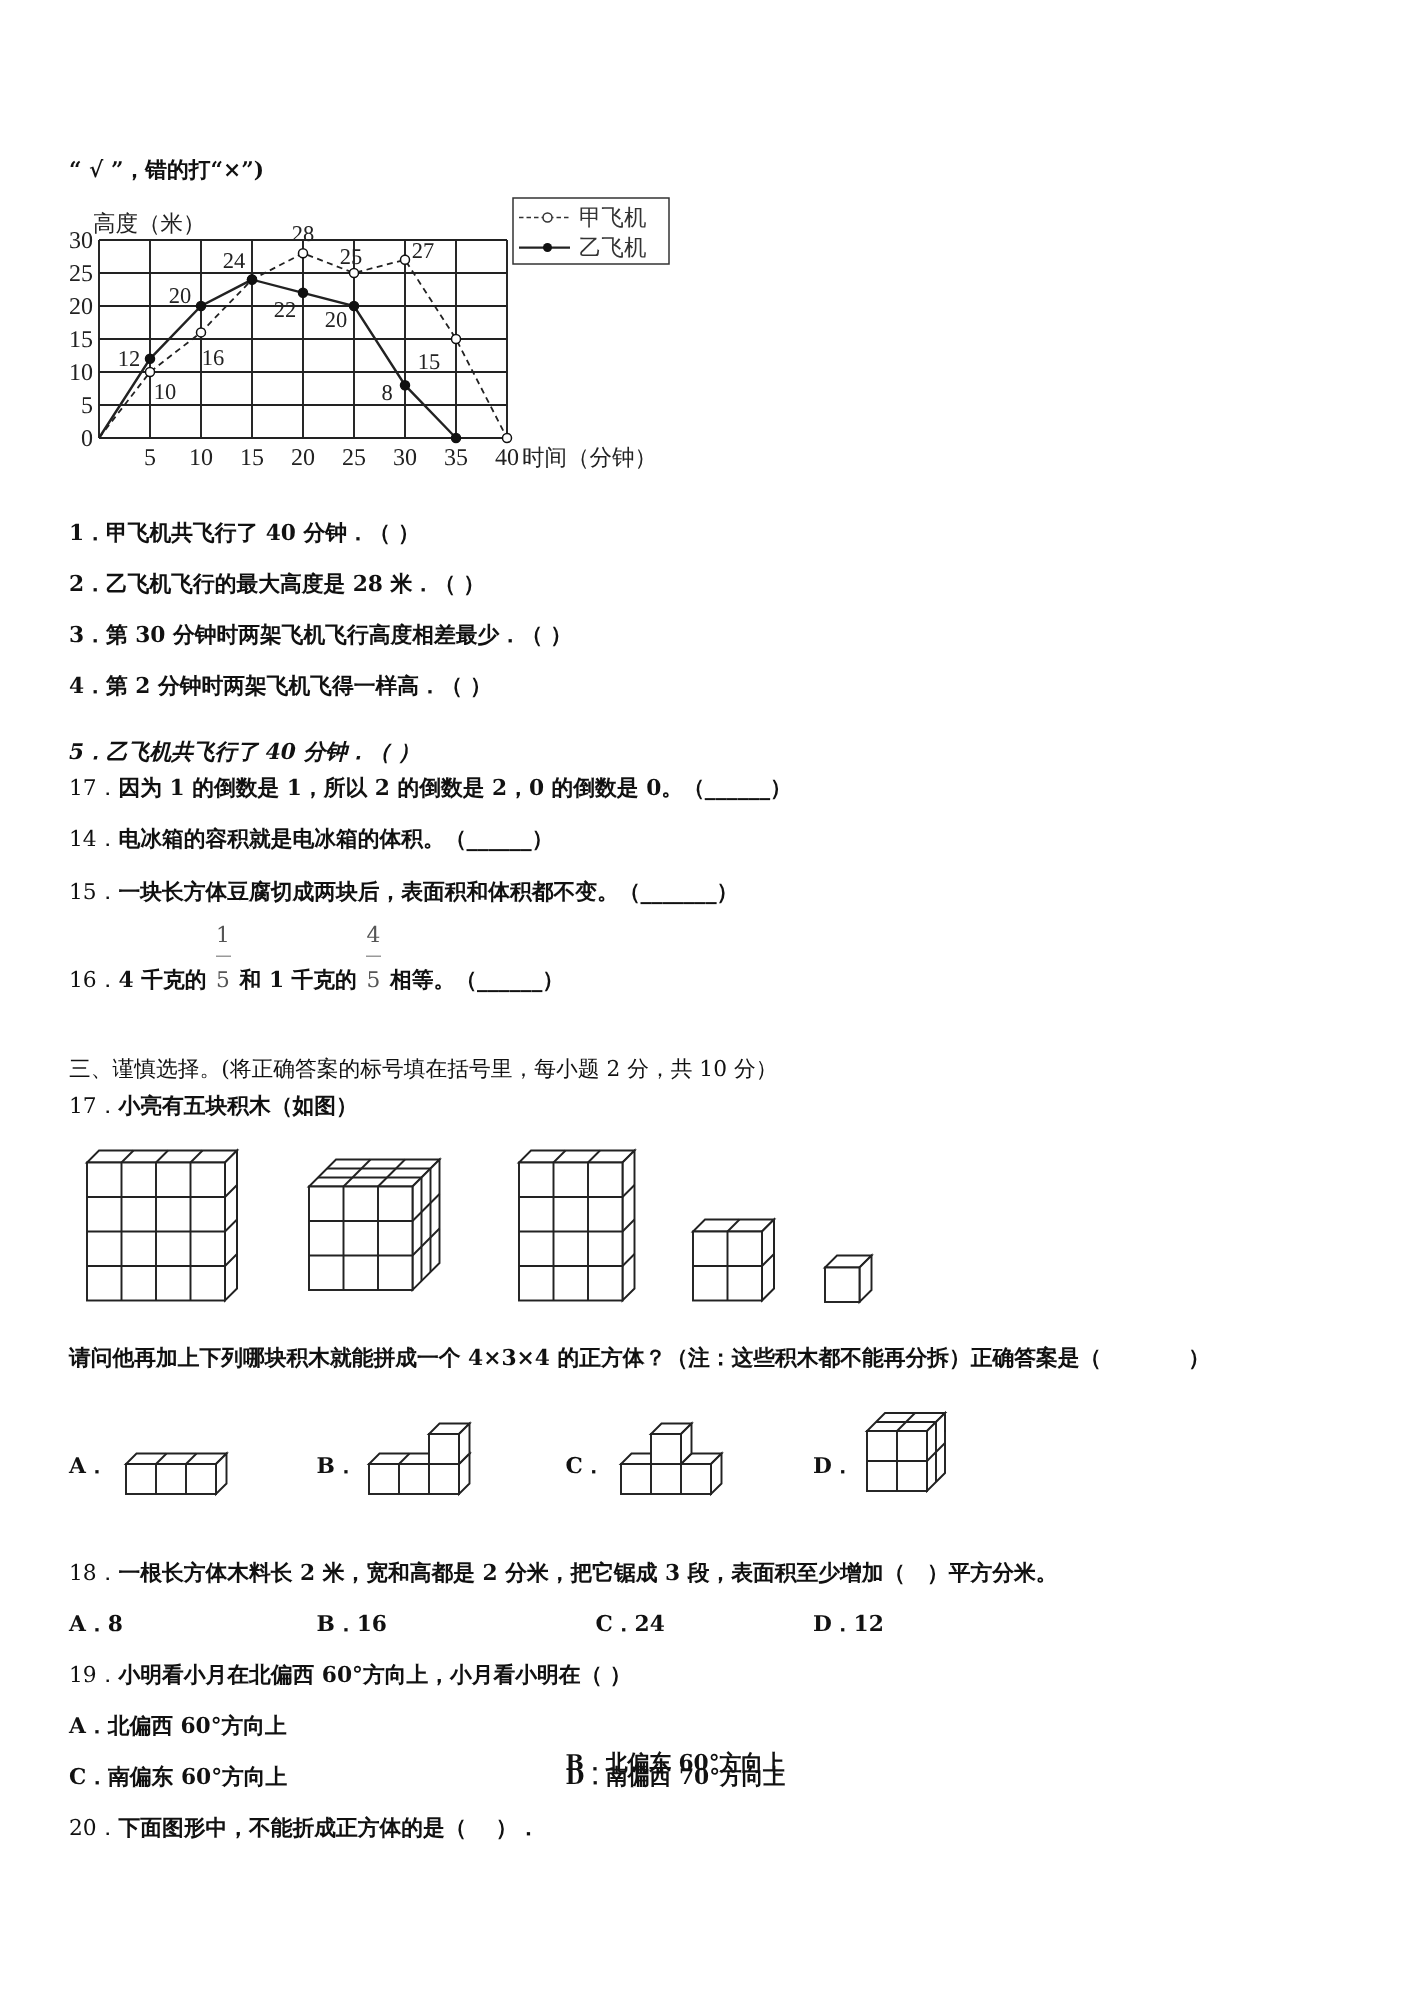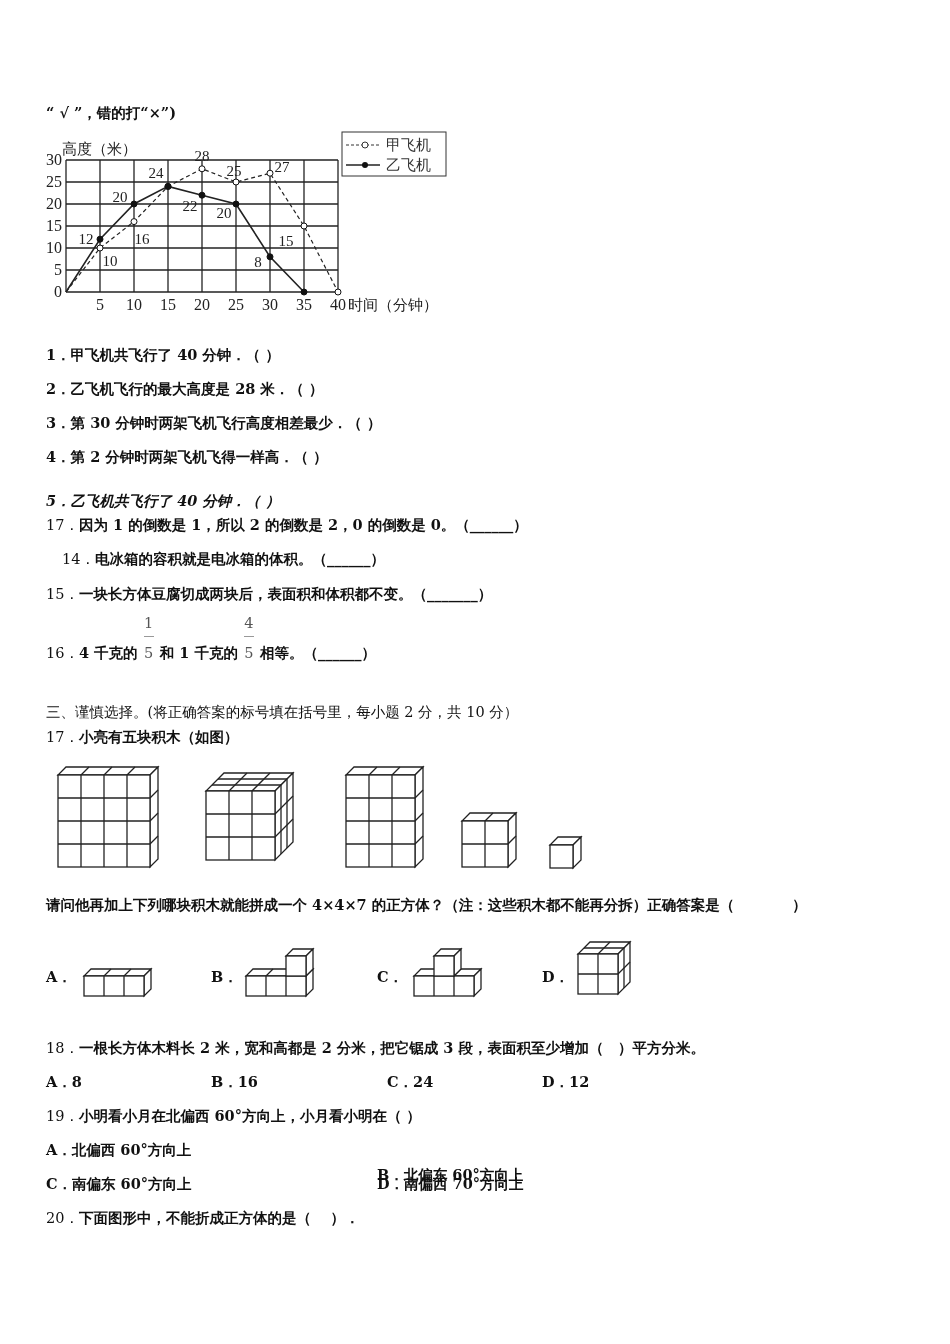--- a/index.html
+++ b/index.html
@@ -102,21 +102,21 @@
     </g>
 </svg>
 
 <div class="line" style="top:346px;"><span>1．</span><span>甲飞机共飞行了 40 分钟．（ ）</span></div>
 <div class="line" style="top:380px;"><span>2．</span><span>乙飞机飞行的最大高度是 28 米．（ ）</span></div>
 <div class="line" style="top:414px;"><span>3．</span><span>第 30 分钟时两架飞机飞行高度相差最少．（ ）</span></div>
 <div class="line" style="top:448px;"><span>4．</span><span>第 2 分钟时两架飞机飞得一样高．（ ）</span></div>
 <div class="line" style="top:492px;font-style:italic;"><span>5．</span><span>乙飞机共飞行了 40 分钟．（ ）</span></div>
 
 <div class="line" style="top:516px;"><span class="num">17．</span><span>因为 1 的倒数是 1，所以 2 的倒数是 2，0 的倒数是 0。（______）</span></div>
-<div class="line" style="top:550px;margin-left:16px;"><span class="num">14．</span><span>电冰箱的容积就是电冰箱的体积。（______）</span></div>
+<div class="line" style="top:550px;"><span class="num">14．</span><span>电冰箱的容积就是电冰箱的体积。（______）</span></div>
 <div class="line" style="top:585px;"><span class="num">15．</span><span>一块长方体豆腐切成两块后，表面积和体积都不变。</span><span style="">（_______）</span></div>
 <div class="line" style="top:644px;">
   <span class="num">16．</span><span>4 千克的</span>
   <span class="frac"><span class="top">1</span><span class="bar"></span><span>5</span></span>
   <span>和 1 千克的</span>
   <span class="frac"><span class="top">4</span><span class="bar"></span><span>5</span></span>
   <span>相等。（______）</span>
 </div>
 
 <div class="line plain" style="top:703px;">三、谨慎选择。(将正确答案的标号填在括号里，每小题 2 分，共 10 分）</div>
@@ -181,21 +181,21 @@
       <line x1="435" y1="56" x2="435" y2="102"></line>
       <line x1="412" y1="79" x2="458" y2="79"></line>
     </g>
     <g stroke="#222" fill="#fff" stroke-width="1.3">
       <polygon points="500,80 523,80 531,72 508,72"></polygon>
       <polygon points="523,80 531,72 531,95 523,103"></polygon>
       <rect x="500" y="80" width="23" height="23"></rect>
     </g>
   </svg>
 
-<div class="line" style="top:896px;">请问他再加上下列哪块积木就能拼成一个 4×4×7 的正方体？（注：这些积木都不能再分拆）正确答案是（　　　　）</div>
+<div class="line" style="top:896px;">请问他再加上下列哪块积木就能拼成一个 4×3×4 的正方体？（注：这些积木都不能再分拆）正确答案是（　　　　）</div>
 
 <div class="opt" style="left:46px;top:968px;">A．</div>
 <div class="opt" style="left:211px;top:968px;">B．</div>
 <div class="opt" style="left:377px;top:968px;">C．</div>
 <div class="opt" style="left:542px;top:968px;">D．</div>
 <svg style="position:absolute;left:60px;top:928px;" width="600" height="80" id="optfigs">
     <g stroke="#222" fill="#fff" stroke-width="1.3">
       <polygon points="24,48 84,48 91,41 31,41"></polygon>
       <polygon points="84,48 91,41 91,61 84,68"></polygon>
       <line x1="44" y1="48" x2="51" y2="41"></line>
@@ -241,21 +241,21 @@
       <line x1="558" y1="46" x2="570" y2="34"></line>
       <rect x="518" y="26" width="40" height="40"></rect>
       <line x1="538" y1="26" x2="538" y2="66"></line>
       <line x1="518" y1="46" x2="558" y2="46"></line>
     </g>
   </svg>
 
 <div class="line" style="top:1039px;"><span class="num">18．</span><span>一根长方体木料长 2 米，宽和高都是 2 分米，把它锯成 3 段，表面积至少增加（　）平方分米。</span></div>
 <div class="opt" style="left:46px;top:1073px;">A．8</div>
 <div class="opt" style="left:211px;top:1073px;">B．16</div>
-<div class="opt" style="left:387px;top:1073px;">C．24</div>
+<div class="opt" style="left:397px;top:1073px;">C．24</div>
 <div class="opt" style="left:542px;top:1073px;">D．12</div>
 
 <div class="line" style="top:1107px;"><span class="num">19．</span><span>小明看小月在北偏西 60°方向上，小月看小明在（ ）</span></div>
 <div class="opt" style="left:46px;top:1141px;">A．北偏西 60°方向上</div>
 <div class="opt" style="left:377px;top:1141px;margin-top:25px;">B．北偏东 60°方向上</div>
 <div class="opt" style="left:46px;top:1175px;">C．南偏东 60°方向上</div>
 <div class="opt" style="left:377px;top:1175px;">D．南偏西 70°方向上</div>
 
 <div class="line" style="top:1209px;"><span class="num">20．</span><span>下面图形中，不能折成正方体的是（　 ）．</span></div>
 

